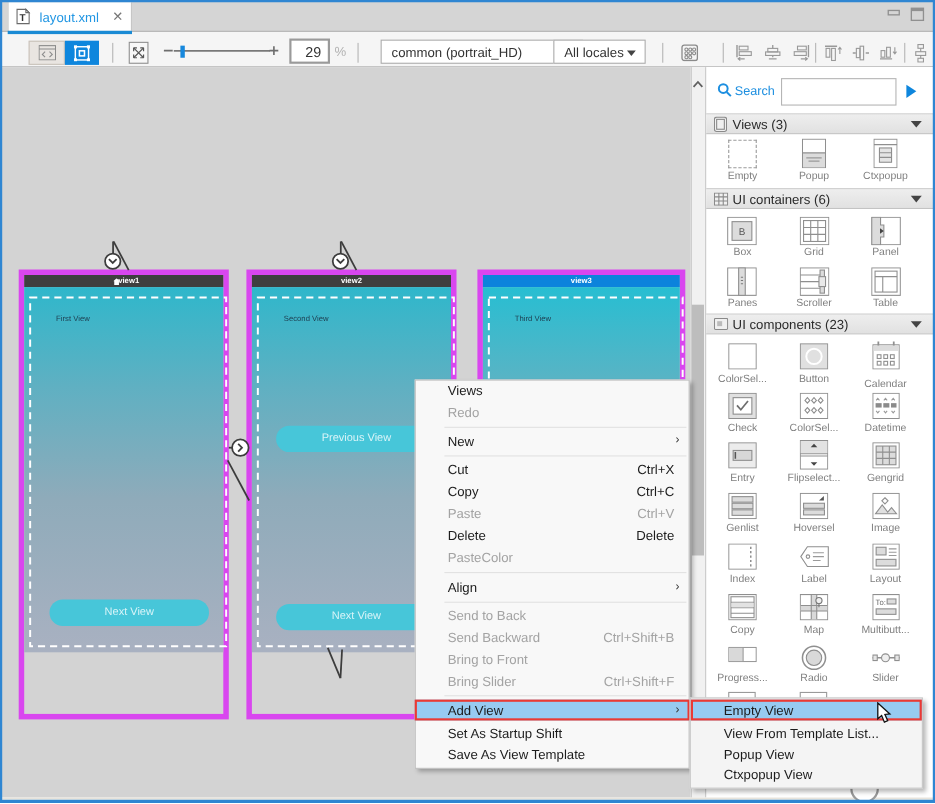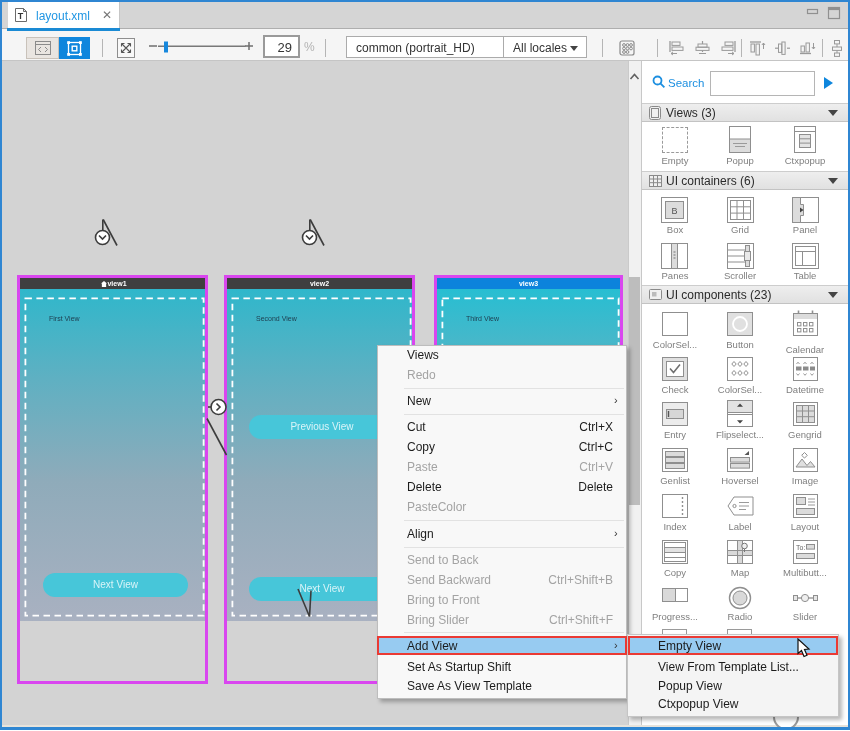--- a/index.html
+++ b/index.html
@@ -17,21 +17,21 @@
 .tb{position:absolute;z-index:3;}
 .tsep{position:absolute;top:39px;width:1px;height:18px;background:#b5b5b5;z-index:3;}
 #b1{left:26px;top:37px;width:33px;height:22px;background:#e9e5e1;border:1px solid #c9c2ba;box-sizing:border-box;}
 #b2{left:59px;top:37px;width:31px;height:22px;background:#0e86dd;}
 #fitb{left:117px;top:38px;width:18px;height:20px;border:1px solid #8e8e8e;background:#f8f8f8;box-sizing:border-box;}
 #zoominp{left:263px;top:35px;width:37px;height:23px;background:#fff;border:2px solid #9a9a9a;color:#333;font-size:13px;text-align:right;box-sizing:border-box;padding:2px 6px 0 0;font-family:"Liberation Sans",sans-serif;}
 .dd{position:absolute;top:36px;height:22px;background:#fff;border:1px solid #ababab;font-size:12px;color:#333;box-sizing:border-box;padding-top:4px;z-index:3;}
 .ddc{position:absolute;top:9px;width:0;height:0;border-left:4px solid transparent;border-right:4px solid transparent;border-top:5px solid #444;}
 
 #canvas{left:0;top:61px;width:628px;height:664px;background:#d3d3d3;overflow:hidden;z-index:1;}
-.phone{position:absolute;top:184px;height:409px;border:3px solid #d946ef;box-sizing:border-box;margin-top:30px;}
+.phone{position:absolute;top:184px;height:409px;border:5px solid #d946ef;box-sizing:border-box;}
 .phead{position:absolute;left:0;top:0;width:100%;height:11px;background:#3f3f3f;color:#fff;font-size:7px;font-weight:bold;text-align:center;line-height:12px;}
 .pbody{position:absolute;left:0;top:11px;width:100%;height:332px;background:linear-gradient(180deg,#2fb7cb 0%,#5fb0c2 27%,#8fabba 58%,#a9b1c1 100%);}
 .vlabel{position:absolute;left:29px;top:26px;font-size:7px;color:#1d3c4e;}
 .pbtn{position:absolute;height:24px;border-radius:12px;background:#47c6d9;color:#d9f4f8;font-size:10px;text-align:center;line-height:24px;}
 
 #cscroll{left:628px;top:61px;width:13px;height:664px;background:#f1f1f1;border-left:1px solid #cacaca;box-sizing:border-box;z-index:1;}
 #cthumb{left:629px;top:277px;width:11px;height:228px;background:#bdbdbd;z-index:2;}
 
 #rpanel{left:641px;top:61px;width:209px;height:664px;background:#fff;border-left:1px solid #c8c8c8;box-sizing:border-box;z-index:1;}
 .shead{position:absolute;left:642px;width:208px;height:19px;background:linear-gradient(#eeeeee,#e1e1e1);border-top:1px solid #cdcdcd;border-bottom:1px solid #c3c3c3;font-size:12px;color:#2b2b2b;padding:2px 0 0 24px;box-sizing:border-box;z-index:3;}

